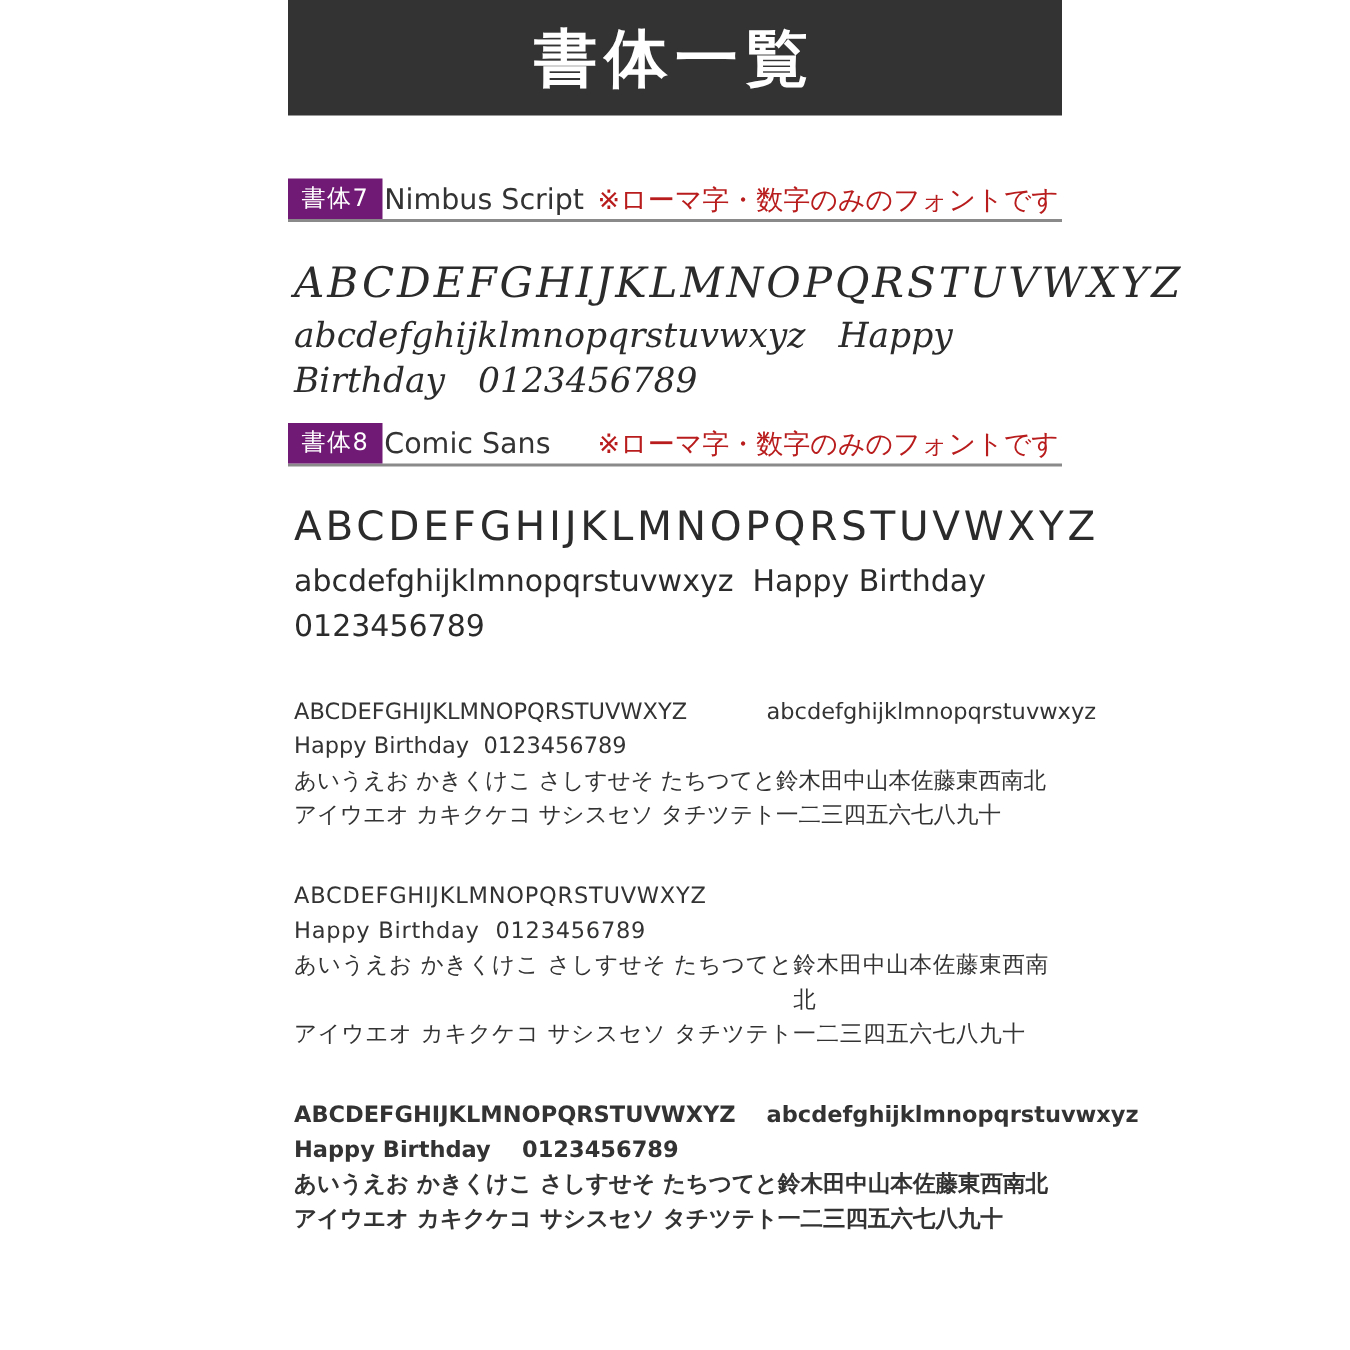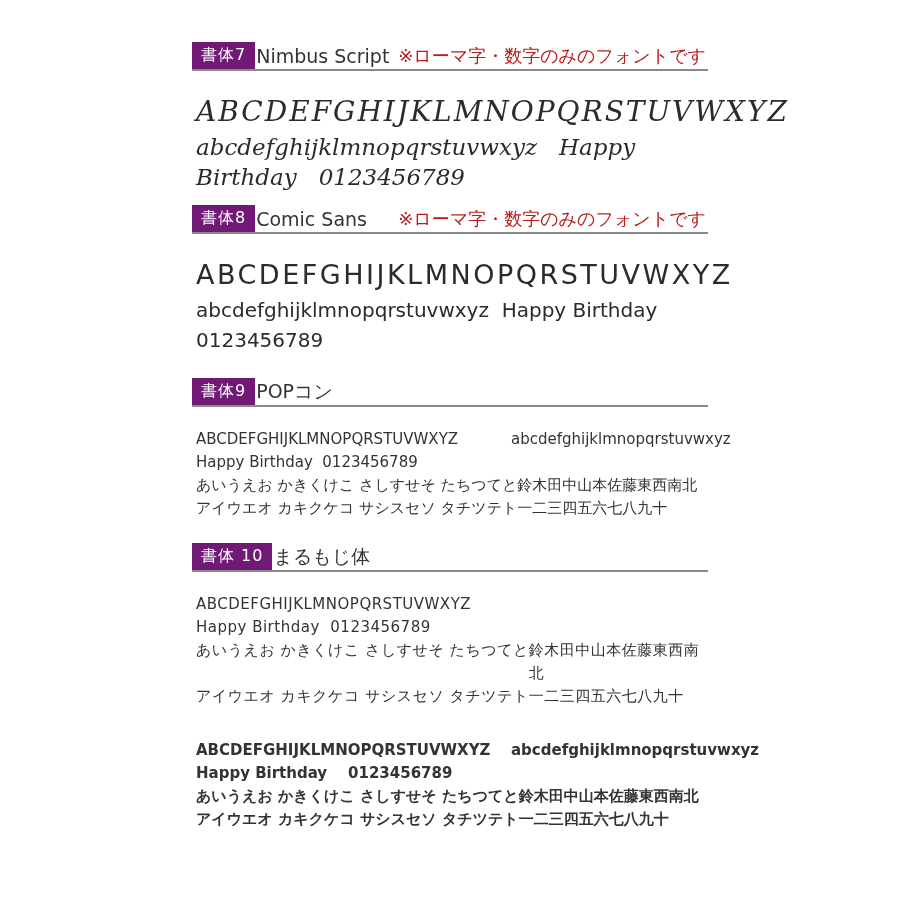--- a/index.html
+++ b/index.html
@@ -83,20 +83,23 @@
   .f9 .sample-line { font-size: 15px; line-height: 23px; }
   
   .f10 .sample-line { font-size: 15px; line-height: 23px; letter-spacing: 0.5px; }
   
   .f11 .sample-line { font-size: 15px; line-height: 23px; font-weight: bold; }
 </style>
 </head>
 <body>
 
 <div class="page">
+  <header class="title-band">
+    <h1>書体一覧</h1>
+  </header>
   <main id="sections">
   <section class="section sec-0">
     <div class="section-header">
       <span class="label-box">書体7</span>
       <span class="font-name">Nimbus Script</span>
       <span class="note">※ローマ字・数字のみのフォントです</span>
     </div>
     <div class="samples f7">
           <div class="sample-line row-0"><span class="seg">ABCDEFGHIJKLMNOPQRSTUVWXYZ</span></div>
           <div class="sample-line row-1"><span class="seg">abcdefghijklmnopqrstuvwxyz   Happy Birthday   0123456789</span></div>
@@ -109,39 +112,29 @@
       <span class="font-name">Comic Sans</span>
       <span class="note">※ローマ字・数字のみのフォントです</span>
     </div>
     <div class="samples f8">
           <div class="sample-line row-0"><span class="seg">ABCDEFGHIJKLMNOPQRSTUVWXYZ</span></div>
           <div class="sample-line row-1"><span class="seg">abcdefghijklmnopqrstuvwxyz  Happy Birthday  0123456789</span></div>
         </div>
   </section>
 
   <section class="section sec-2">
-    <div class="section-header">
-      <span class="label-box">書体9</span>
-      <span class="font-name">POPコン</span>
-
-    </div>
     <div class="samples f9">
           <div class="sample-line row-0 two-col"><span class="seg">ABCDEFGHIJKLMNOPQRSTUVWXYZ</span><span class="seg">abcdefghijklmnopqrstuvwxyz</span></div>
           <div class="sample-line row-1"><span class="seg">Happy Birthday  0123456789</span></div>
           <div class="sample-line row-2 two-col"><span class="seg">あいうえお かきくけこ さしすせそ たちつてと</span><span class="seg">鈴木田中山本佐藤東西南北</span></div>
           <div class="sample-line row-3 two-col"><span class="seg">アイウエオ カキクケコ サシスセソ タチツテト</span><span class="seg">一二三四五六七八九十</span></div>
         </div>
   </section>
 
   <section class="section sec-3">
-    <div class="section-header">
-      <span class="label-box">書体 10</span>
-      <span class="font-name">まるもじ体</span>
-
-    </div>
     <div class="samples f10">
           <div class="sample-line row-0 two-col"><span class="seg">ABCDEFGHIJKLMNOPQRSTUVWXYZ</span></div>
           <div class="sample-line row-1 two-col"><span class="seg">Happy Birthday  0123456789</span></div>
           <div class="sample-line row-2 two-col"><span class="seg">あいうえお かきくけこ さしすせそ たちつてと</span><span class="seg">鈴木田中山本佐藤東西南北</span></div>
           <div class="sample-line row-3 two-col"><span class="seg">アイウエオ カキクケコ サシスセソ タチツテト</span><span class="seg">一二三四五六七八九十</span></div>
         </div>
   </section>
 
   <section class="section sec-4">
     <div class="samples f11">

